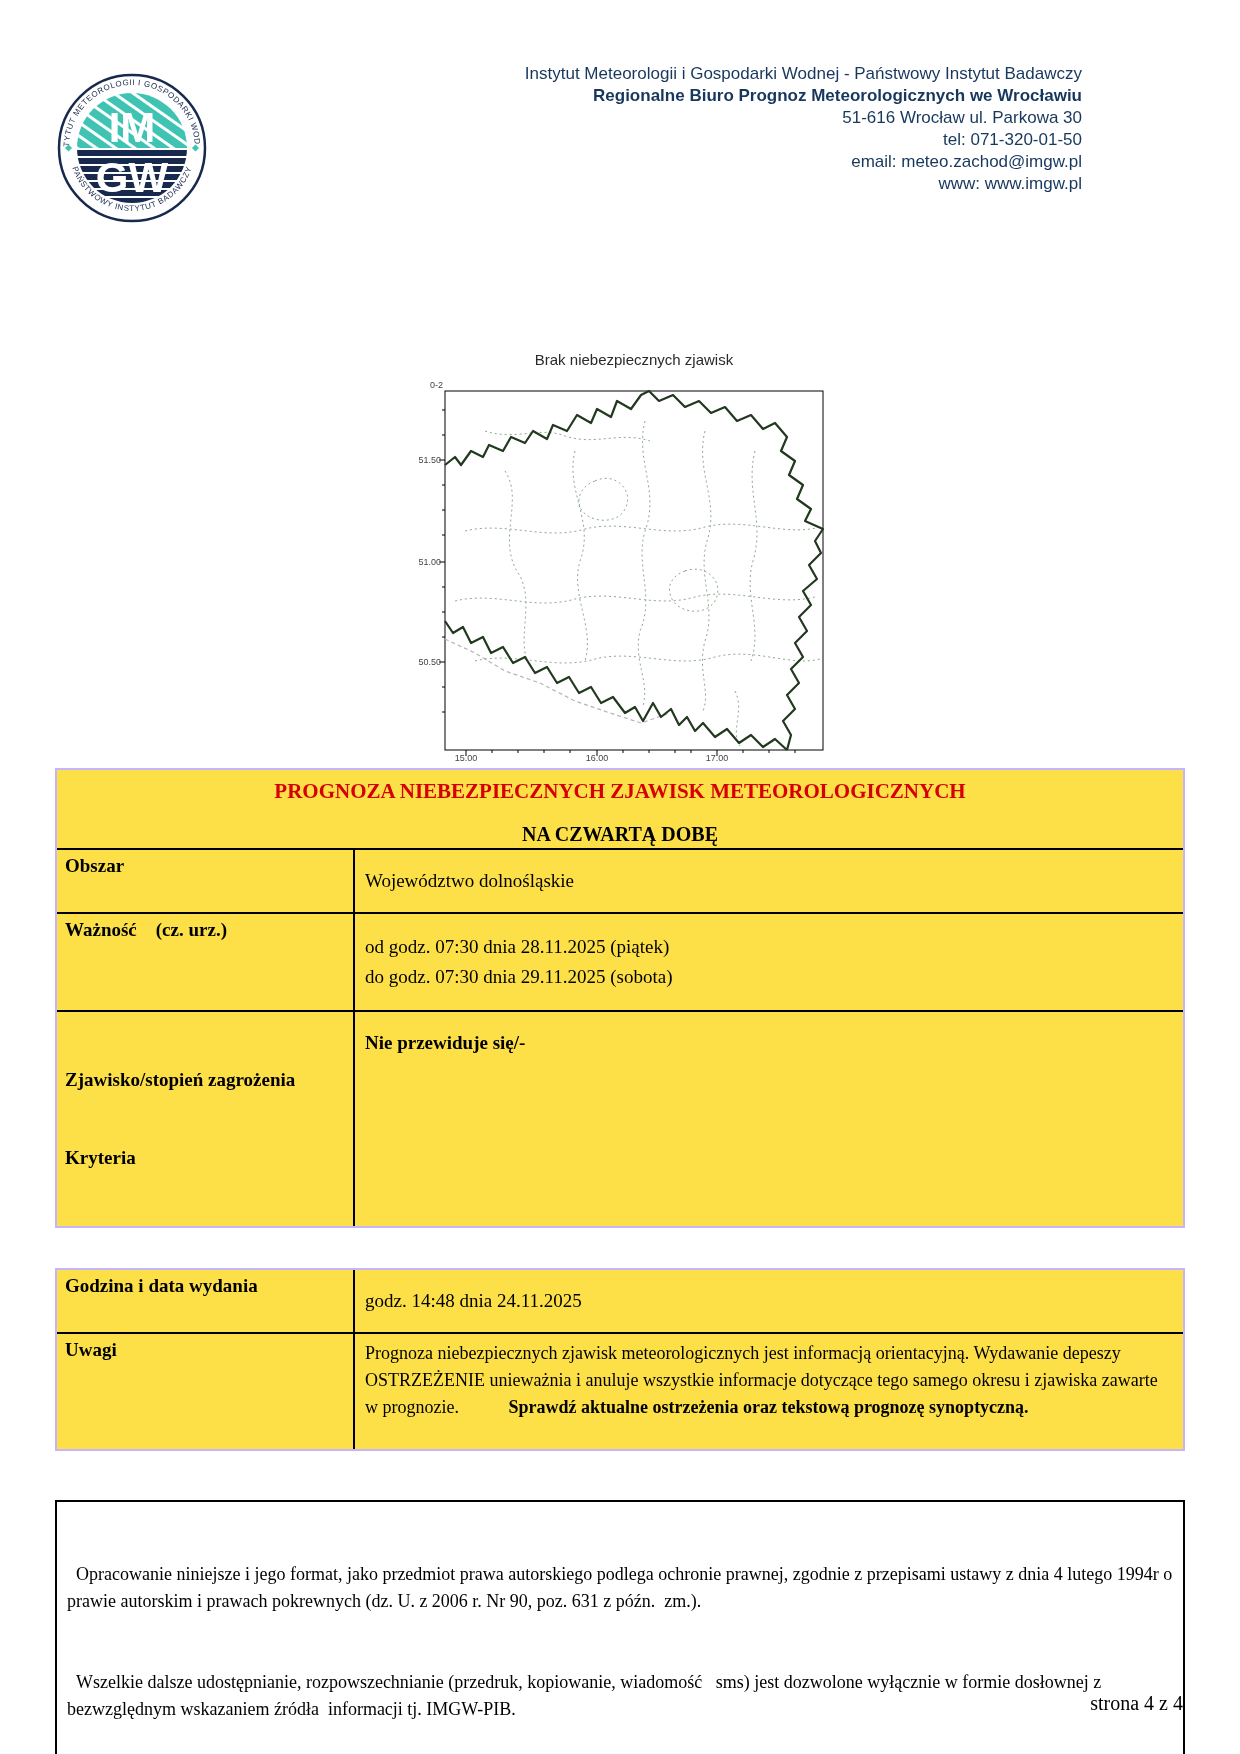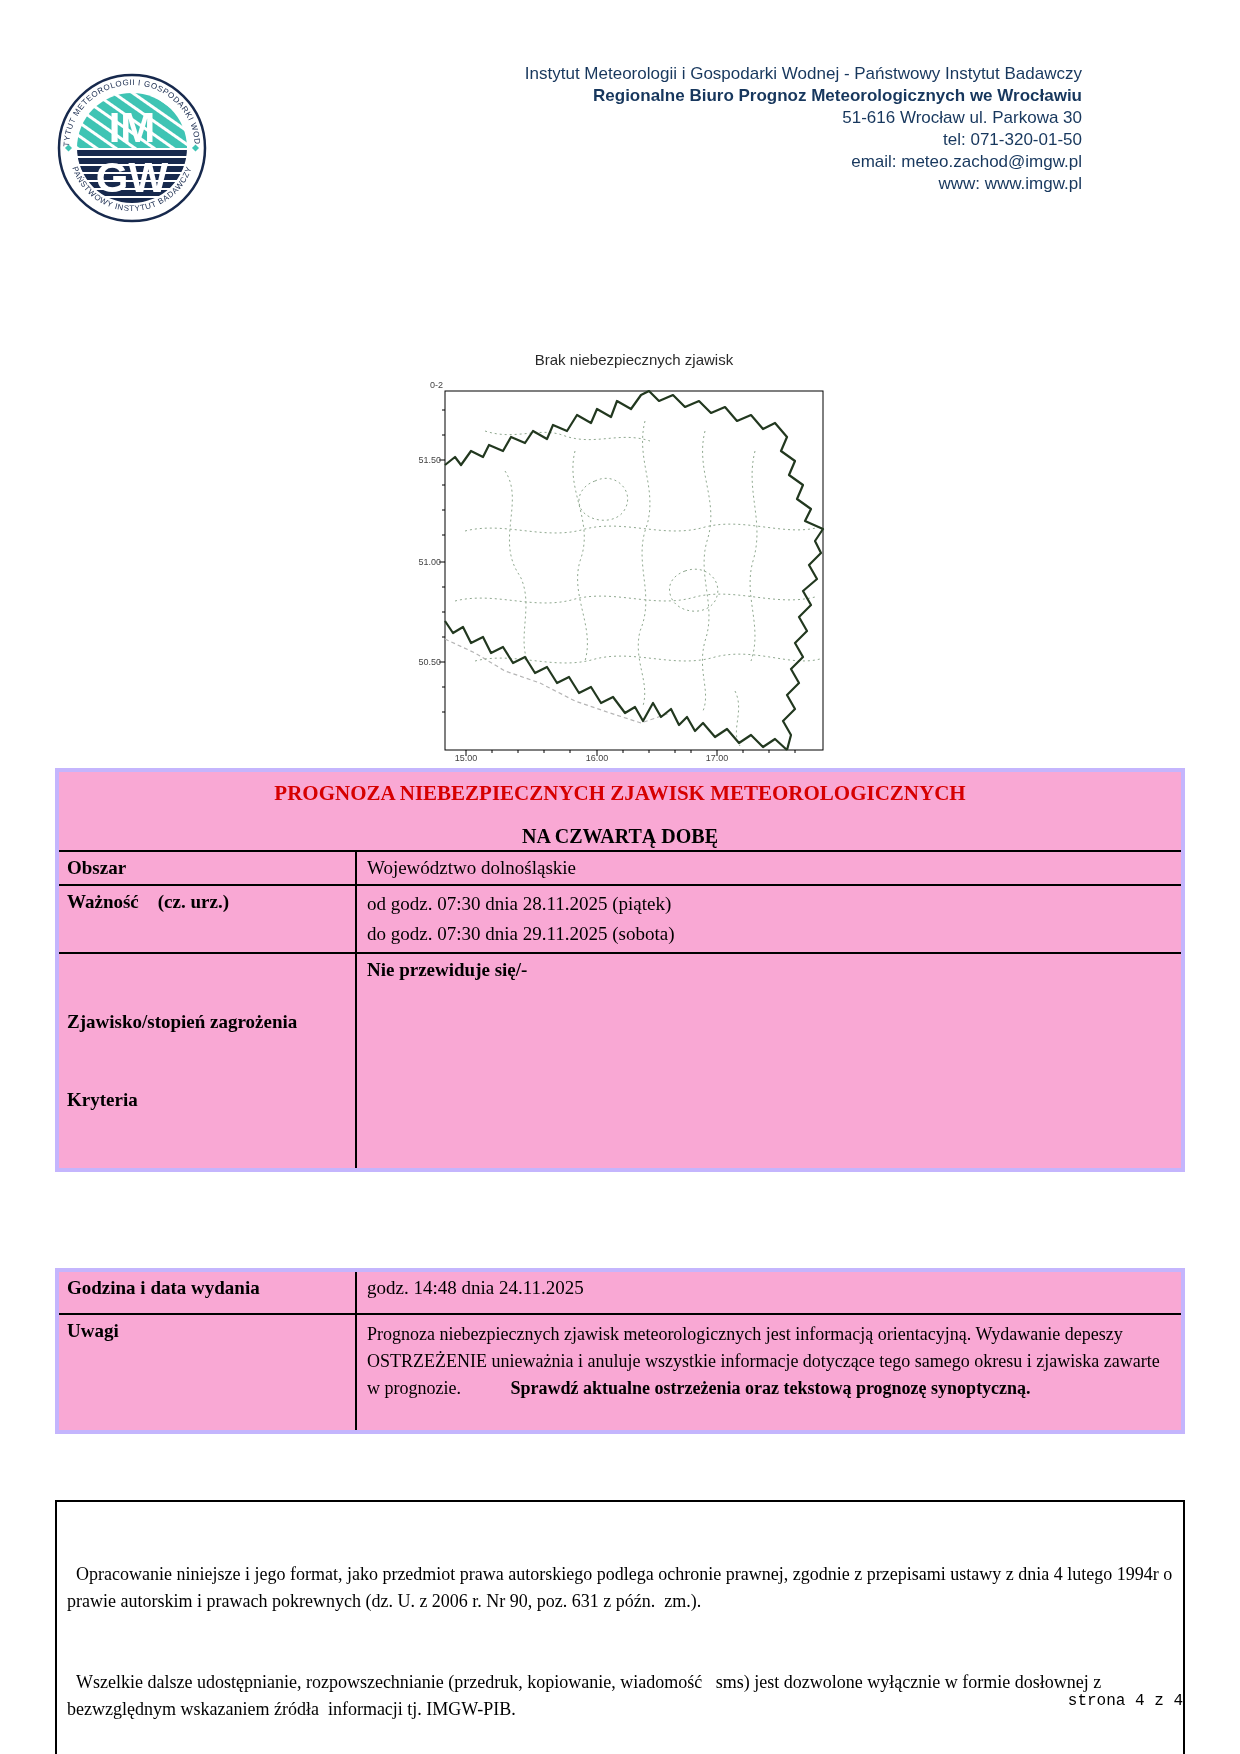--- a/index.html
+++ b/index.html
@@ -18,43 +18,43 @@
   .map-wrap{position:absolute;left:445px;top:391px;width:382px;height:359px;}
   .map-wrap svg{position:absolute;left:0;top:0;overflow:visible;}
   .ticklab{position:absolute;font-family:"Liberation Sans",sans-serif;font-size:9px;color:#444;}
   .corner{left:-15px;top:-11px;}
   .lat{width:38px;text-align:right;left:-42px;}
   .lat0{top:64px;} .lat1{top:166px;} .lat2{top:266px;}
   .lon{top:362px;width:40px;text-align:center;}
   .lon0{left:1px;} .lon1{left:132px;} .lon2{left:252px;}
 
   
-  .tbl{position:absolute;left:55px;width:1130px;border:4px solid #c4b5fd;background:#f9a8d4;box-sizing:border-box;}
+  .tbl{position:absolute;left:55px;width:1130px;border:2px solid #c4b5fd;background:#fde047;box-sizing:border-box;}
   .t1{top:768px;} .t2{top:1268px;}
   .title{min-height:73px;text-align:center;padding-top:8px;box-sizing:border-box;}
   .title .l1{color:#d60000;font-weight:bold;font-size:21px;line-height:27px;}
   .title .l2{color:#000;font-weight:bold;font-size:20px;line-height:27px;margin-top:16px;}
   .r{display:flex;border-top:2px solid #000;}
   .t2 .r:first-child{border-top:none;}
   .lab{flex:0 0 298px;width:298px;border-right:2px solid #000;box-sizing:border-box;
        font-weight:bold;font-size:19px;line-height:26px;padding:3px 8px;white-space:pre-wrap;}
-  .val{flex:1;font-size:19px;line-height:26px;padding:3px 10px;}
+  .val{flex:1;font-size:19px;line-height:26px;padding:18px 10px;}
   .h31{min-height:31px;} .h65{min-height:65px;} .h61{min-height:61px;}
   .h41{min-height:41px;} .h115{min-height:115px;}
   .val.two{line-height:30px;}
   .val.bold{font-weight:bold;}
   .uwagi{font-size:18px;line-height:27px;padding-top:6px;}
   .uwagi .bb{font-weight:bold;margin-left:45px;}
 
   
   .copy{position:absolute;left:55px;top:1500px;width:1130px;min-height:109px;border:2px solid #000;
         box-sizing:border-box;padding:5px 10px;font-size:18px;line-height:27px;white-space:pre-wrap;}
 
-  .pagenum{position:absolute;right:57px;top:1692px;font-family:Liberation Mono, monospace;
-        font-size:16px;color:#000;}
+  .pagenum{position:absolute;right:57px;top:1692px;font-family:Liberation Serif, serif;
+        font-size:20px;color:#000;}
 </style>
 </head>
 <body>
 
 <div class="page">
 
   <div class="logo">
     <svg width="152" height="152" viewBox="-76 -76 152 152">
       <defs>
         <pattern id="tealStripes" width="11" height="11" patternUnits="userSpaceOnUse" patternTransform="rotate(-55)">

